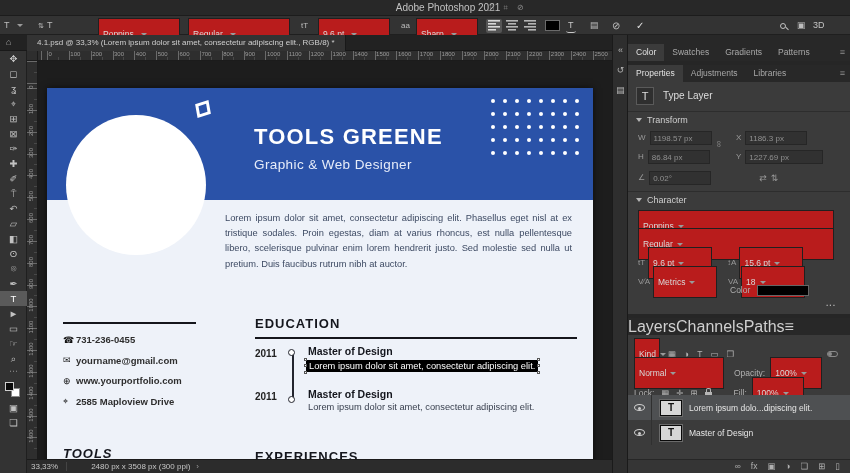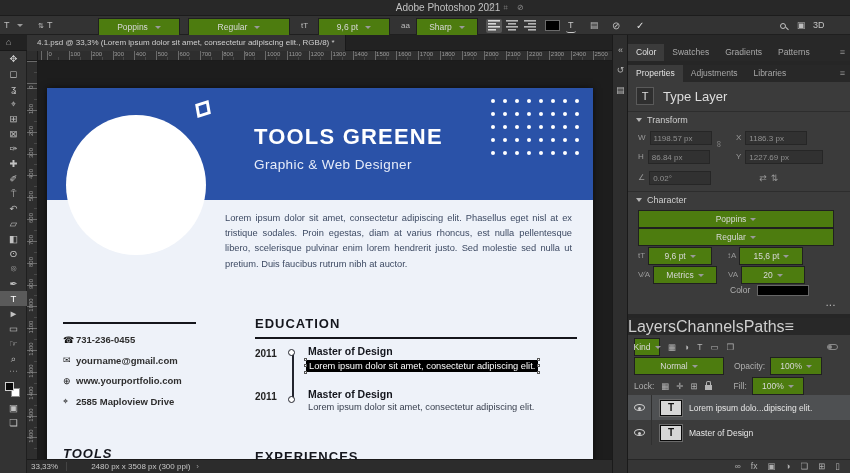--- a/index.html
+++ b/index.html
@@ -11,22 +11,22 @@
   .titlebar{position:absolute;left:0;top:0;width:100%;height:16px;background:#282828;border-bottom:1px solid #1c1c1c;}
   .titlebar .title{position:absolute;left:0;right:0;top:0;text-align:center;font-size:10px;line-height:15px;color:#c2c2c2;padding-left:46px;}
   .titlebar-icons{position:absolute;left:487px;top:0;height:15px;display:flex;gap:9px;align-items:center;}
   .titlebar-icons span{font-size:8px;color:#8f8f8f;line-height:1;}
 
   
   .optionsbar{position:absolute;left:0;top:16px;width:100%;height:19px;background:#333;border-bottom:1px solid #1f1f1f;}
   .ob{position:absolute;top:2px;height:15px;display:flex;align-items:center;gap:3px;}
   .obtext{font-size:8.5px;color:#c4c4c4;line-height:1;}
   .obicon{font-size:9px;color:#bdbdbd;line-height:1;}
-  .field{height:15px;background:#4d7c0f;border:1px solid #202020;display:flex;align-items:center;
-         justify-content:center;padding:8px 4px;font-size:8.5px;color:#d8d8d8;white-space:nowrap;}
+  .field{height:15px;background:#b91c1c;border:1px solid #202020;display:flex;align-items:center;
+         justify-content:flex-start;padding:15px 4px;font-size:8.5px;color:#d8d8d8;white-space:nowrap;}
   .caret{width:0;height:0;border-left:3px solid transparent;border-right:3px solid transparent;border-top:3.5px solid #9a9a9a;margin-left:4px;flex:none;}
   .swatch{width:15px;height:11px;background:#000;border:1px solid #6b6b6b;}
   .alignbtn{width:16px;height:14px;display:flex;align-items:center;justify-content:center;border-radius:2px;}
   .alignbtn.sel{background:#555;}
   .warpT{position:relative;font-size:9px;color:#c8c8c8;line-height:1;}
   .warpT::after{content:"";position:absolute;left:-2px;right:-2px;bottom:-3px;height:3px;border-bottom:1px solid #c8c8c8;border-radius:50%;}
   .mag{position:relative;width:6px;height:6px;border:1.2px solid #c0c0c0;border-radius:50%;display:inline-block;}
   .mag::after{content:"";position:absolute;width:4px;height:1.2px;background:#c0c0c0;transform:rotate(45deg);right:-3.5px;bottom:-1.5px;}
 
   
@@ -452,21 +452,21 @@
     <div class="spacer1"></div>
     <div class="ptabs" style="top:30px" id="tabs-mid">
         <span class="tab active">Properties</span>
         <span class="tab">Adjustments</span>
         <span class="tab">Libraries</span>
         <span class="pmenu">≡</span>
       </div>
 
     <div class="prow" style="left:8px;top:52px;gap:9px">
       <span class="typebox">T</span>
-      <span class="plabel" style="font-size:13px;color:#ddd">Type Layer</span>
+      <span class="plabel" style="font-size:10px;color:#ddd">Type Layer</span>
     </div>
     <div class="divider" style="top:76px"></div>
 
     <div class="prow sech" style="left:8px;top:80px">
       <i class="dcaret"></i>
       <span>Transform</span>
     </div>
     <div class="prow" style="left:10px;top:96px;gap:4px">
       <span class="pdim">W</span>
       <span class="dfield" style="width:62px">1198.57 px</span>
@@ -517,21 +517,21 @@
         </span>
     </div>
     <div class="prow" style="left:10px;top:231px;gap:3px">
       <span class="pdim">V∕A</span>
       <span class="field" style="width:64px">
           <span>Metrics</span>
           <i class="caret"></i>
         </span>
       <span class="pdim" style="margin-left:8px">VA</span>
       <span class="field" style="width:64px">
-          <span>20</span>
+          <span>18</span>
           <i class="caret"></i>
         </span>
     </div>
     <div class="prow" style="left:102px;top:250px;gap:7px">
       <span class="plabel">Color</span>
       <span class="cswatch"></span>
     </div>
     <div class="prow" style="right:14px;top:264px;left:auto">
       <span class="plabel" style="letter-spacing:1px;font-weight:bold">...</span>
     </div>

